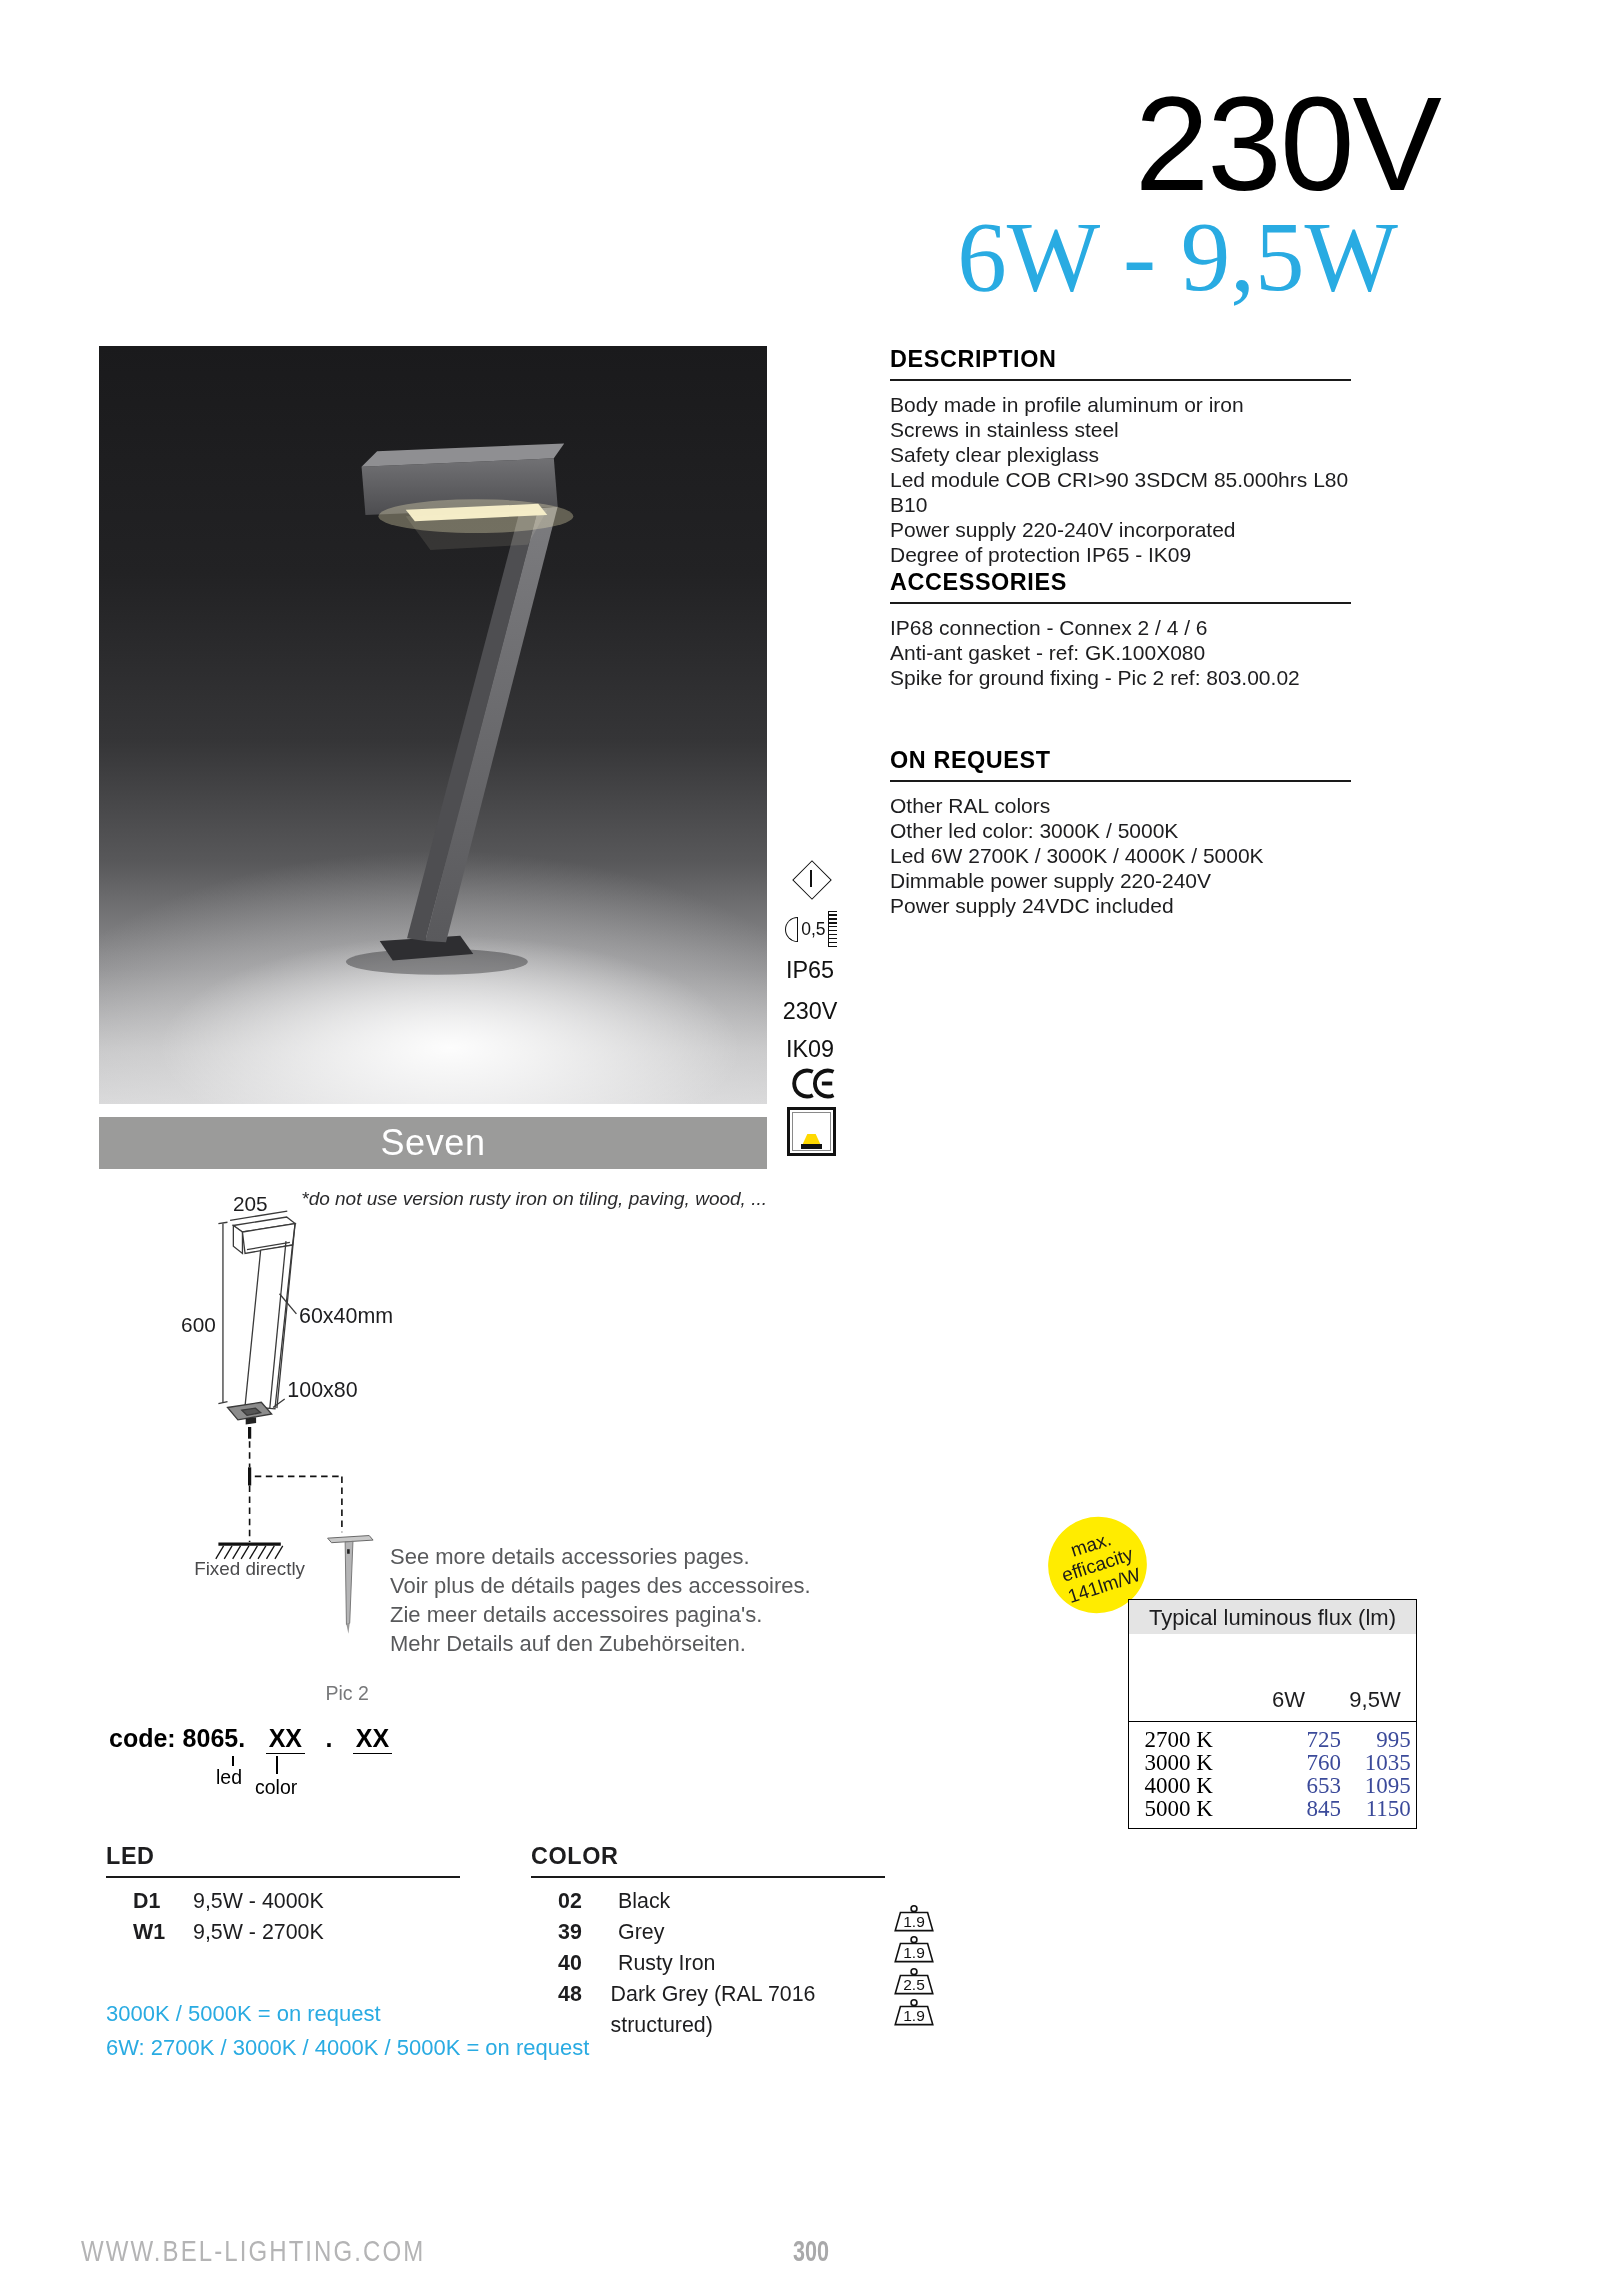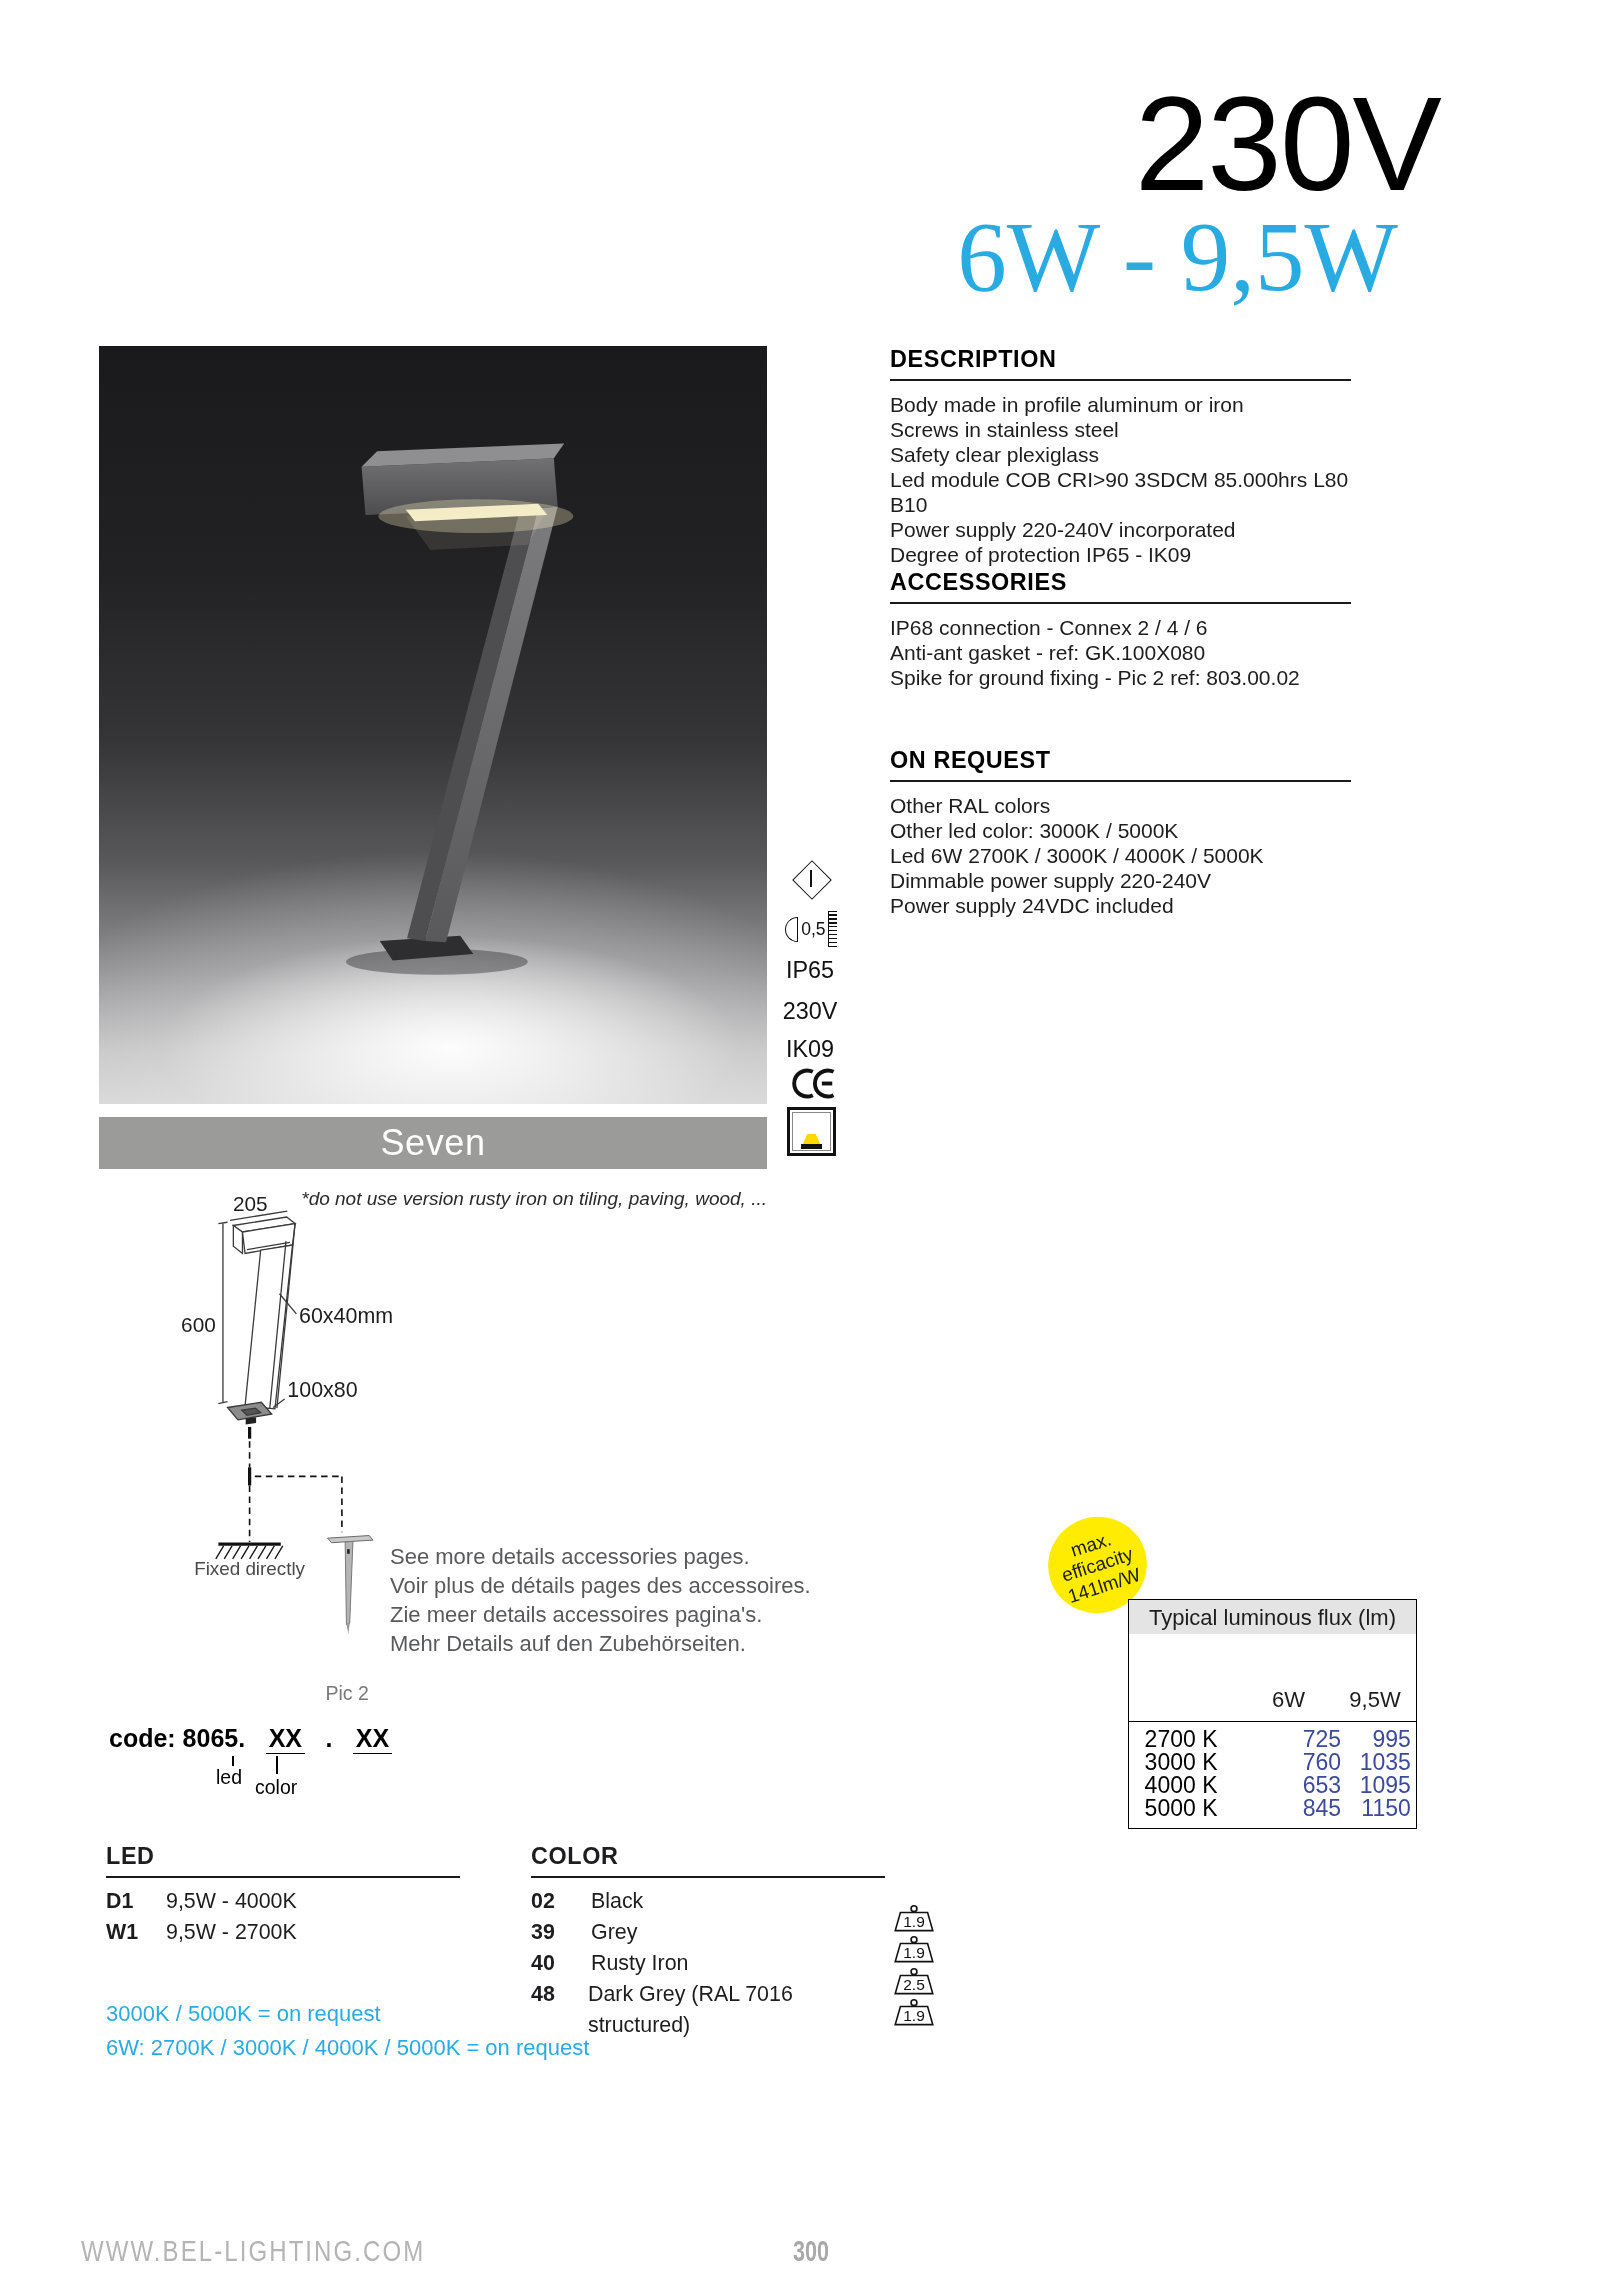--- a/index.html
+++ b/index.html
@@ -60,38 +60,38 @@
          transform:rotate(-18deg);display:flex;align-items:center;justify-content:center;text-align:center;}
   .badge .t{font-size:19px;line-height:21.4px;color:#1a1a1a;}
 
   
   .flux{left:1128px;top:1599px;width:289px;border:1.9px solid #000;box-sizing:border-box;background:#fff;}
   .flux .hdr{background:#e4e4e4;font-size:22px;text-align:center;padding:4.5px 0 3.9px;}
   .flux .sub{display:flex;font-size:22px;padding:6.5px 0 7.8px;margin-top:46px;}
   .flux .sub .c1{width:114px;}
   .flux .sub .c2{width:91px;text-align:center;}
   .flux .sub .c3{flex:1;text-align:center;}
-  .flux .body{border-top:1.9px solid #000;padding:6.5px 0 7.8px;}
+  .flux .body{border-top:1.9px solid #000;padding:6.5px 0 7.8px;font-family:Liberation Serif, serif;}
   .flux .row{display:flex;font-size:23px;line-height:23px;}
   .flux .row .k{width:117px;padding-left:15.6px;box-sizing:border-box;color:#000;}
   .flux .row .v6{width:95px;text-align:right;color:var(--value-blue);}
   .flux .row .v95{flex:1;text-align:right;padding-right:5.2px;color:var(--value-blue);}
 
   
   .code-line{left:109px;top:1724px;font-size:25px;font-weight:bold;color:#000;}
   .code-line .xx{border-bottom:1.9px solid #000;padding:0 2.6px 0.6px;}
   .tick{width:1.9px;background:#000;}
   .code-sub{font-size:19.5px;color:#000;}
 
   
   .spec{width:354px;}
   .spec h2{margin:0;font-size:23.4px;font-weight:bold;letter-spacing:0.6px;}
   .spec .rule{height:2.6px;background:#1a1a1a;margin-top:5.8px;}
   .spec .rows{margin-top:7.8px;}
-  .spec .row{display:flex;font-size:21.4px;line-height:31px;}
+  .spec .row{display:flex;font-size:21.4px;line-height:31px;margin-left:27px;}
   .spec .row .c{width:60px;font-weight:bold;}
   .weight{position:absolute;width:44px;height:30px;}
 
   .req-notes{left:106px;top:1997px;font-size:22px;line-height:34px;color:var(--accent);}
 
   .footer-site{left:81px;top:2234px;font-size:30px;color:#b4b4b5;letter-spacing:2.6px;
                transform:scaleX(.8);transform-origin:left center;}
   .footer-page{left:733px;top:2234px;width:156px;text-align:center;font-size:30px;font-weight:600;color:#a9a9aa;
                transform:scaleX(.72);}
   svg text{font-family:"Liberation Sans","DejaVu Sans",sans-serif;}

